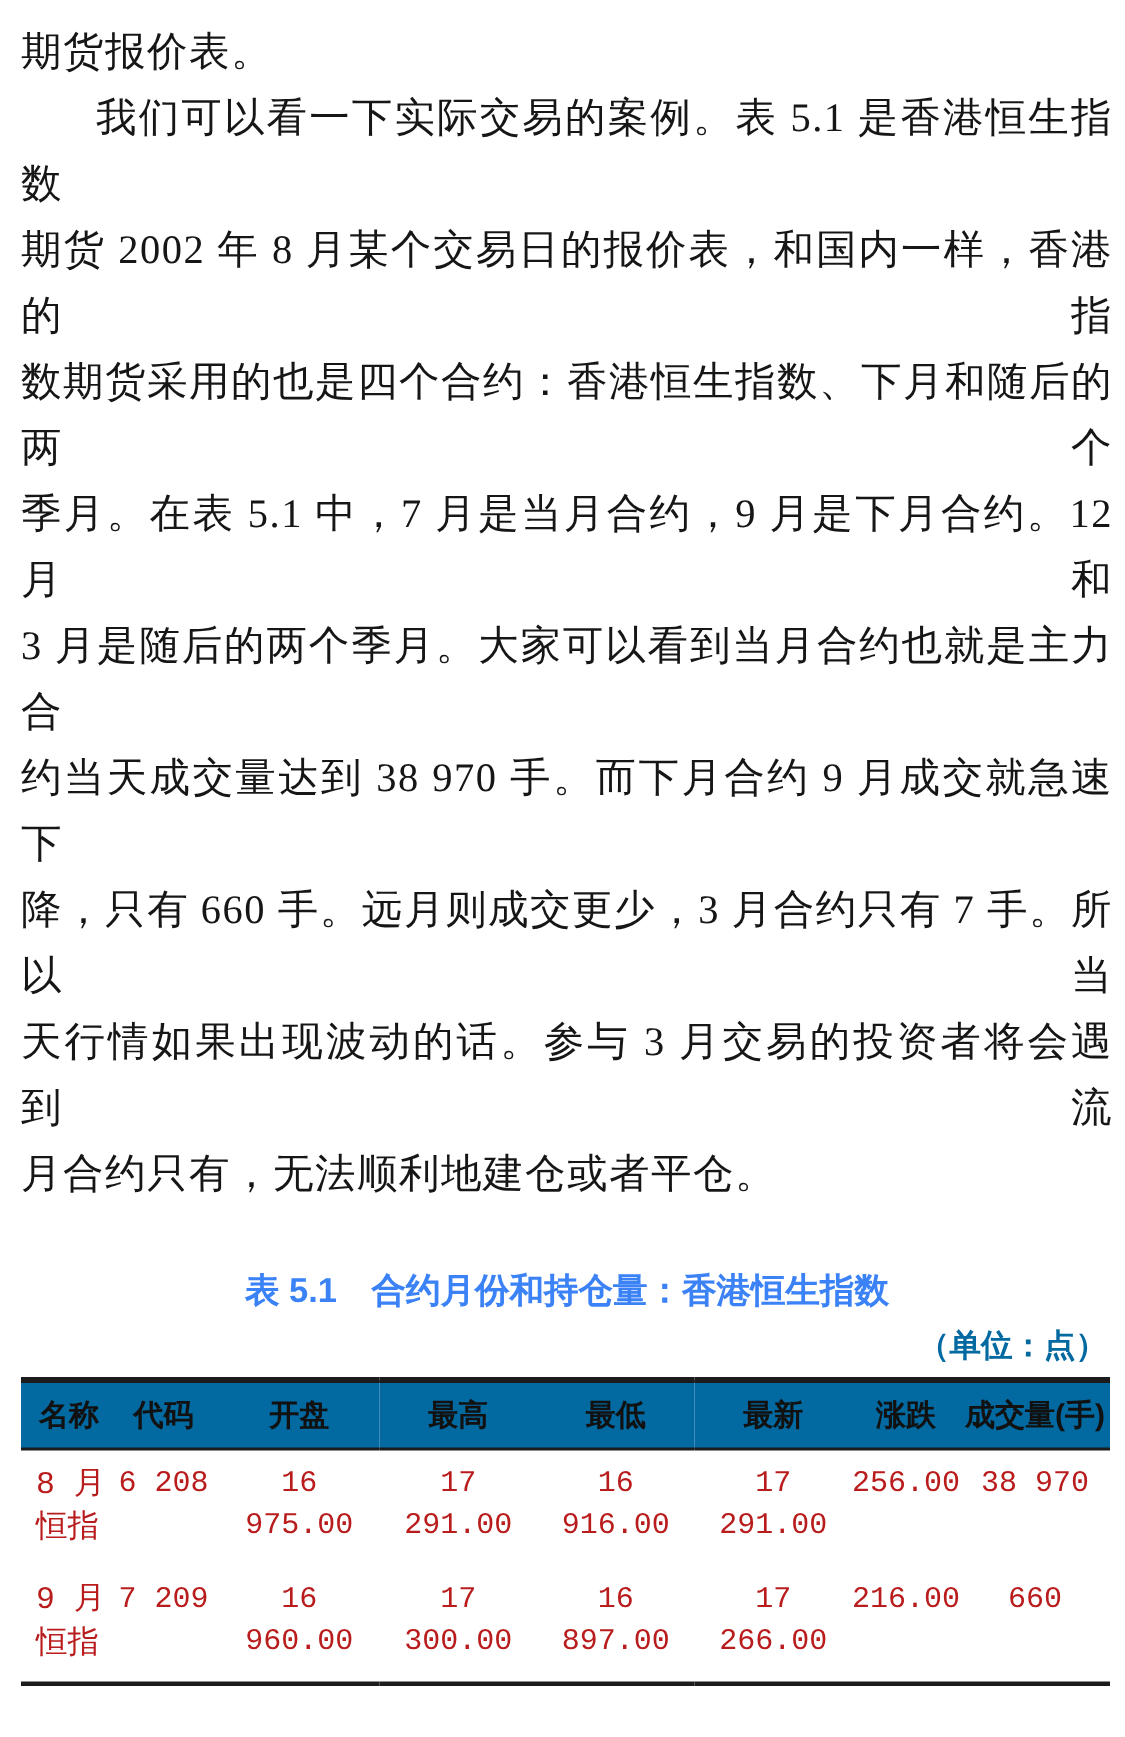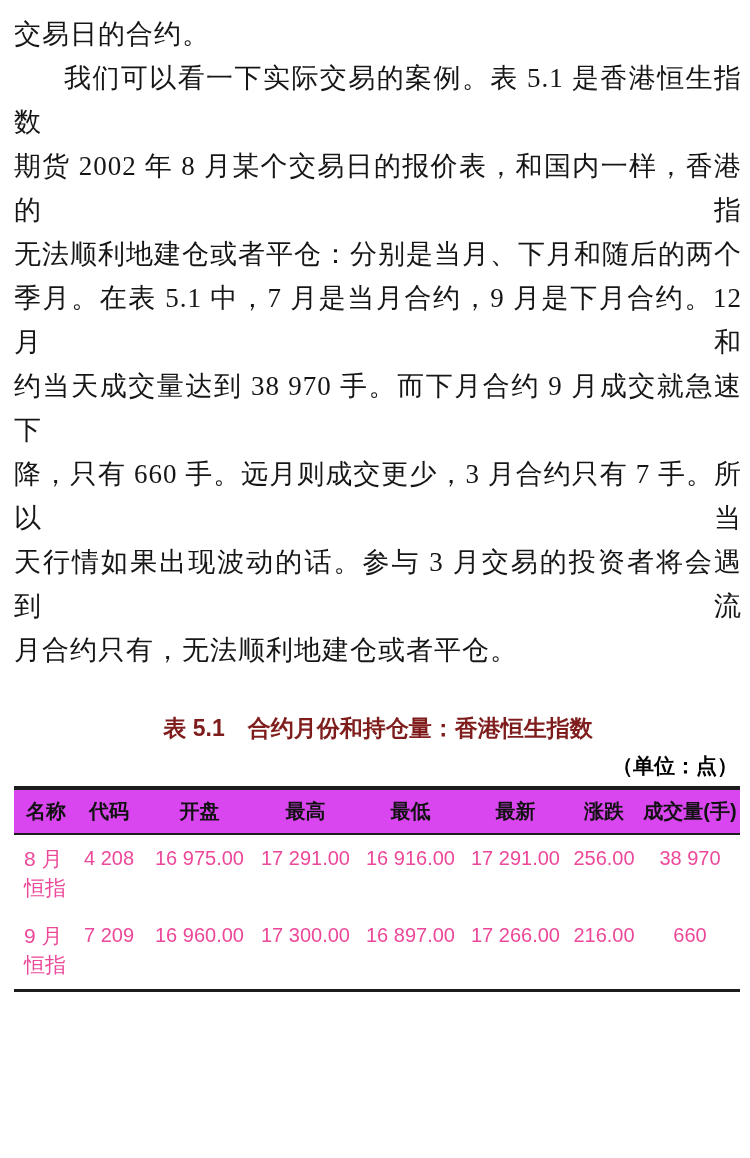--- a/index.html
+++ b/index.html
@@ -15,62 +15,63 @@
     text-align: justify; text-align-last: justify;
     letter-spacing: 1px;
   }
   .line.last { text-align: justify; text-align-last: left; }
   .indent { text-indent: 50px; }
 
   .table-title {
     margin-top: 36px; text-align: center;
     font-family: "Liberation Sans", "DejaVu Sans", sans-serif;
     font-weight: bold; font-size: 23px; line-height: 40px;
-    color: #7f1d1d;
+    color: #3b82f6;
   }
   .unit-label {
     margin-top: 4px; text-align: right; padding-right: 4px;
     font-family: "Liberation Sans", "DejaVu Sans", sans-serif;
     font-weight: bold; font-size: 21px; line-height: 28px;
-    color: #000000;
+    color: #0369a1;
   }
 
   table.quote {
     width: 726px; table-layout: fixed; border-collapse: collapse;
     margin-top: 6px;
     border-top: 4px solid #1c1c1c;
     border-bottom: 3px solid #1c1c1c;
   }
   table.quote thead th {
-    background: #d946ef;
+    background: #0369a1;
     border-bottom: 2px solid #1c1c1c;
     font-family: "Liberation Sans", "DejaVu Sans", sans-serif;
     font-weight: bold; font-size: 20px; color: #111111;
     height: 46px; padding: 0; text-align: center;
   }
   table.quote thead th.col-name { text-align: left; padding-left: 12px; }
   table.quote td {
-    font-family: Liberation Sans, sans-serif;
-    font-size: 20px; color: #ec4899;
+    font-family: Liberation Mono, monospace;
+    font-size: 20px; color: #b91c1c;
     text-align: center; vertical-align: top;
     padding: 9px 0 10px; line-height: 28px;
   }
   table.quote td.name-cell { text-align: left; padding-left: 10px; font-size: 21px; }
   table.quote td.name-cell div { line-height: 29px; }
 </style>
 </head>
 <body>
 
-<p class="line last">交易日的合约。</p>
+<p class="line last">期货报价表。</p>
 
 <div>
   <p class="line indent">我们可以看一下实际交易的案例。表 5.1 是香港恒生指数</p>
   <p class="line">期货 2002 年 8 月某个交易日的报价表，和国内一样，香港的指</p>
-  <p class="line">无法顺利地建仓或者平仓：分别是当月、下月和随后的两个</p>
+  <p class="line">数期货采用的也是四个合约：香港恒生指数、下月和随后的两个</p>
   <p class="line">季月。在表 5.1 中，7 月是当月合约，9 月是下月合约。12 月和</p>
+  <p class="line">3 月是随后的两个季月。大家可以看到当月合约也就是主力合</p>
   <p class="line">约当天成交量达到 38 970 手。而下月合约 9 月成交就急速下</p>
   <p class="line">降，只有 660 手。远月则成交更少，3 月合约只有 7 手。所以当</p>
   <p class="line">天行情如果出现波动的话。参与 3 月交易的投资者将会遇到流</p>
   <p class="line last">月合约只有，无法顺利地建仓或者平仓。</p>
 </div>
 
 <div class="table-title">
   <div>表 5.1　合约月份和持仓量：香港恒生指数</div>
 </div>
 
@@ -98,21 +99,21 @@
       <th>涨跌</th>
       <th>成交量(手)</th>
     </tr>
   </thead>
   <tbody>
     <tr>
       <td class="name-cell">
         <div>8 月</div>
         <div>恒指</div>
       </td>
-      <td>4 208</td>
+      <td>6 208</td>
       <td>16 975.00</td>
       <td>17 291.00</td>
       <td>16 916.00</td>
       <td>17 291.00</td>
       <td>256.00</td>
       <td>38 970</td>
     </tr>
     <tr>
       <td class="name-cell">
         <div>9 月</div>

